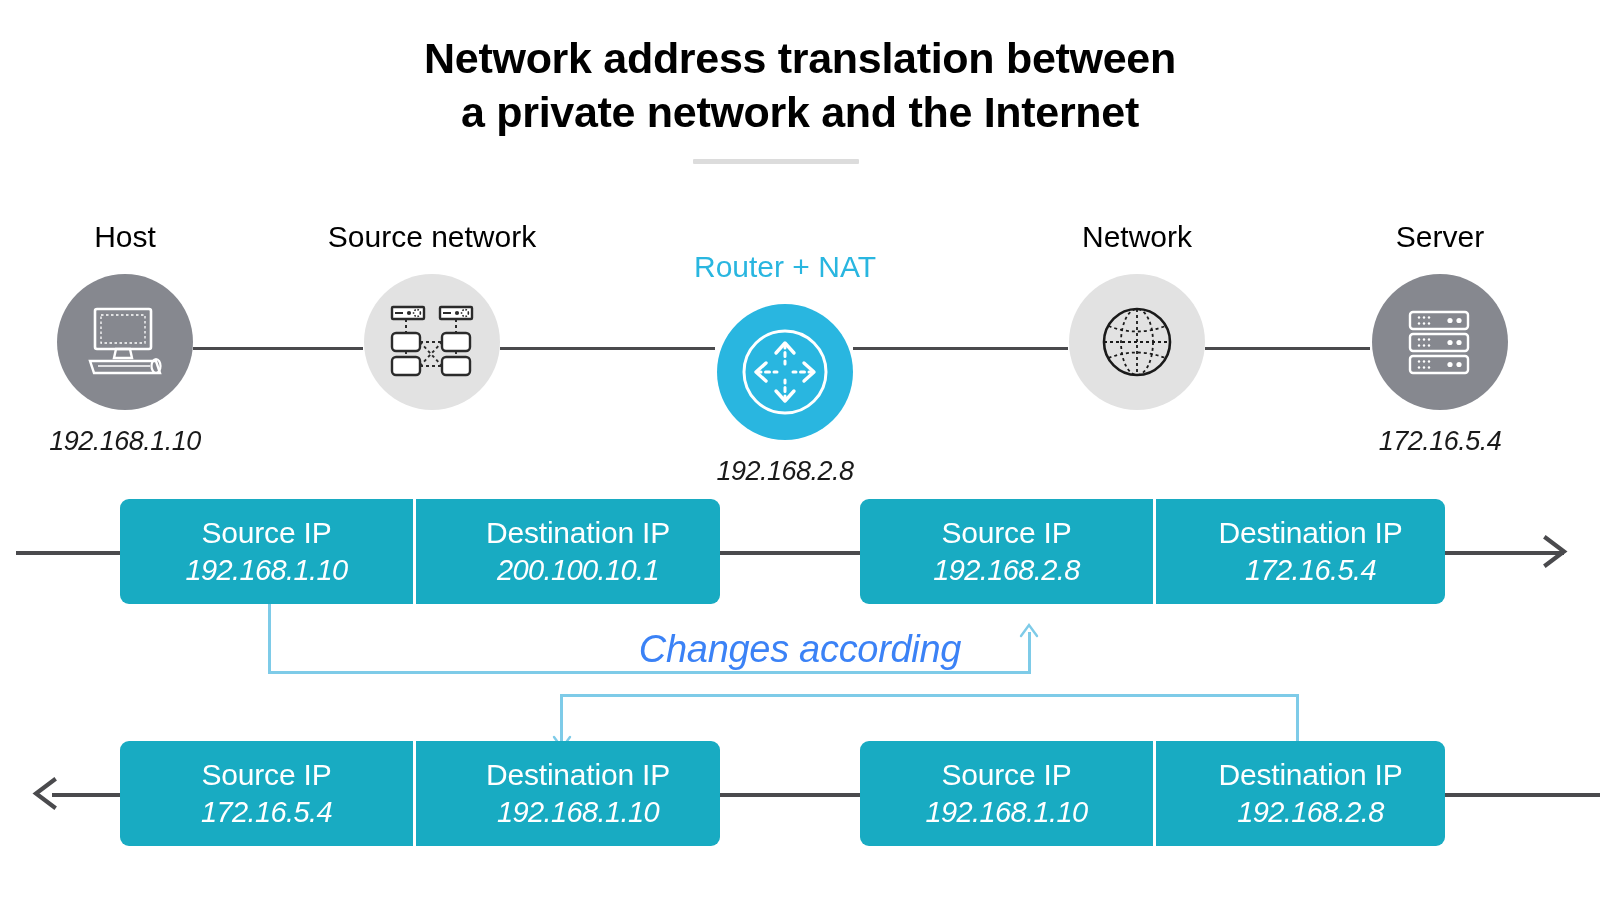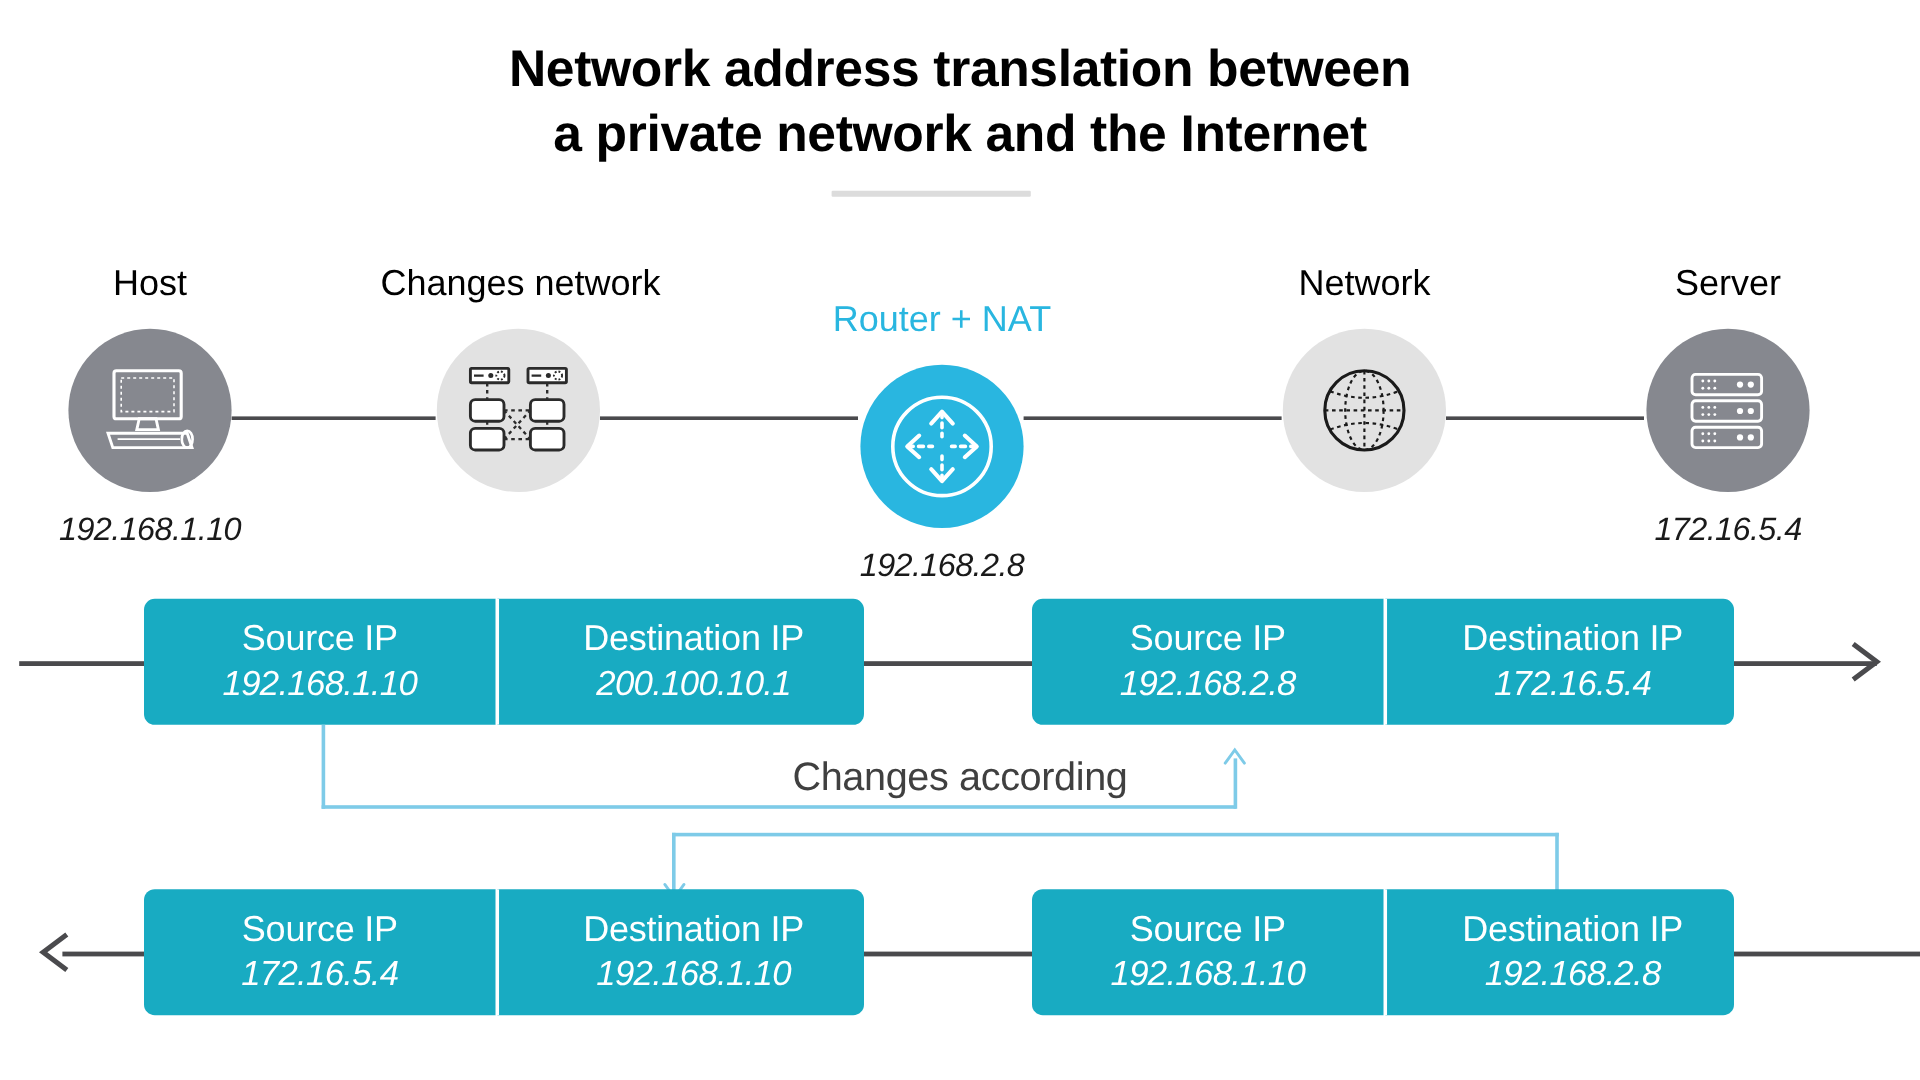--- a/index.html
+++ b/index.html
@@ -76,22 +76,23 @@
   .arrowhead { position: absolute; }
 
   
   .conn { position: absolute; background: #7ecbe8; }
   .conn.v { width: 3px; }
   .conn.h { height: 3px; }
 
   .nat-note {
     position: absolute; left: 500px; top: 630px; width: 600px;
     text-align: center;
-    font-size: 33px; color: #404040; line-height: 1.05;
+    font-size: 38px; color: #3b82f6; line-height: 1.05;
     letter-spacing: -0.3px;
+    font-style: italic;
   }
   .nat-note span { display: block; }
   .nat-note .l2 { margin-top: 2px; }
 </style>
 </head>
 <body>
 
 <div id="stage">
 
   <div class="title">
@@ -114,21 +115,21 @@
         <path d="M30 43 L28 52 L46 52 L44 43 Z" fill="none" stroke="#fff" stroke-width="2.4"></path>
         <path d="M4 55 L70 55 L74 67 L8 67 Z" fill="none" stroke="#fff" stroke-width="2.4"></path>
         <line x1="12" y1="60" x2="64" y2="60" stroke="#fff" stroke-width="1.5"></line>
         <ellipse cx="70" cy="60" rx="4.5" ry="7" fill="none" stroke="#fff" stroke-width="2.2"></ellipse>
       </svg>
     </div>
     <div class="node-ip">192.168.1.10</div>
   </div>
 
   <div class="node" style="left:317px;">
-    <div class="node-label">Changes network</div>
+    <div class="node-label">Source network</div>
     <div class="circle light">
       <svg width="84" height="74" viewBox="0 0 84 74">
         <g stroke="#2b2b2b" fill="none">
           <rect x="2" y="2" width="32" height="12" rx="1" stroke-width="2.4" fill="#fff"></rect>
           <line x1="5" y1="8" x2="13" y2="8" stroke-width="2"></line>
           <circle cx="19" cy="8" r="2.1" fill="#2b2b2b" stroke="none"></circle>
           <circle cx="27" cy="8" r="3.4" stroke-width="1.6" stroke-dasharray="1.6 1.6"></circle>
           <rect x="50" y="2" width="32" height="12" rx="1" stroke-width="2.4" fill="#fff"></rect>
           <line x1="53" y1="8" x2="61" y2="8" stroke-width="2"></line>
           <circle cx="67" cy="8" r="2.1" fill="#2b2b2b" stroke="none"></circle>

